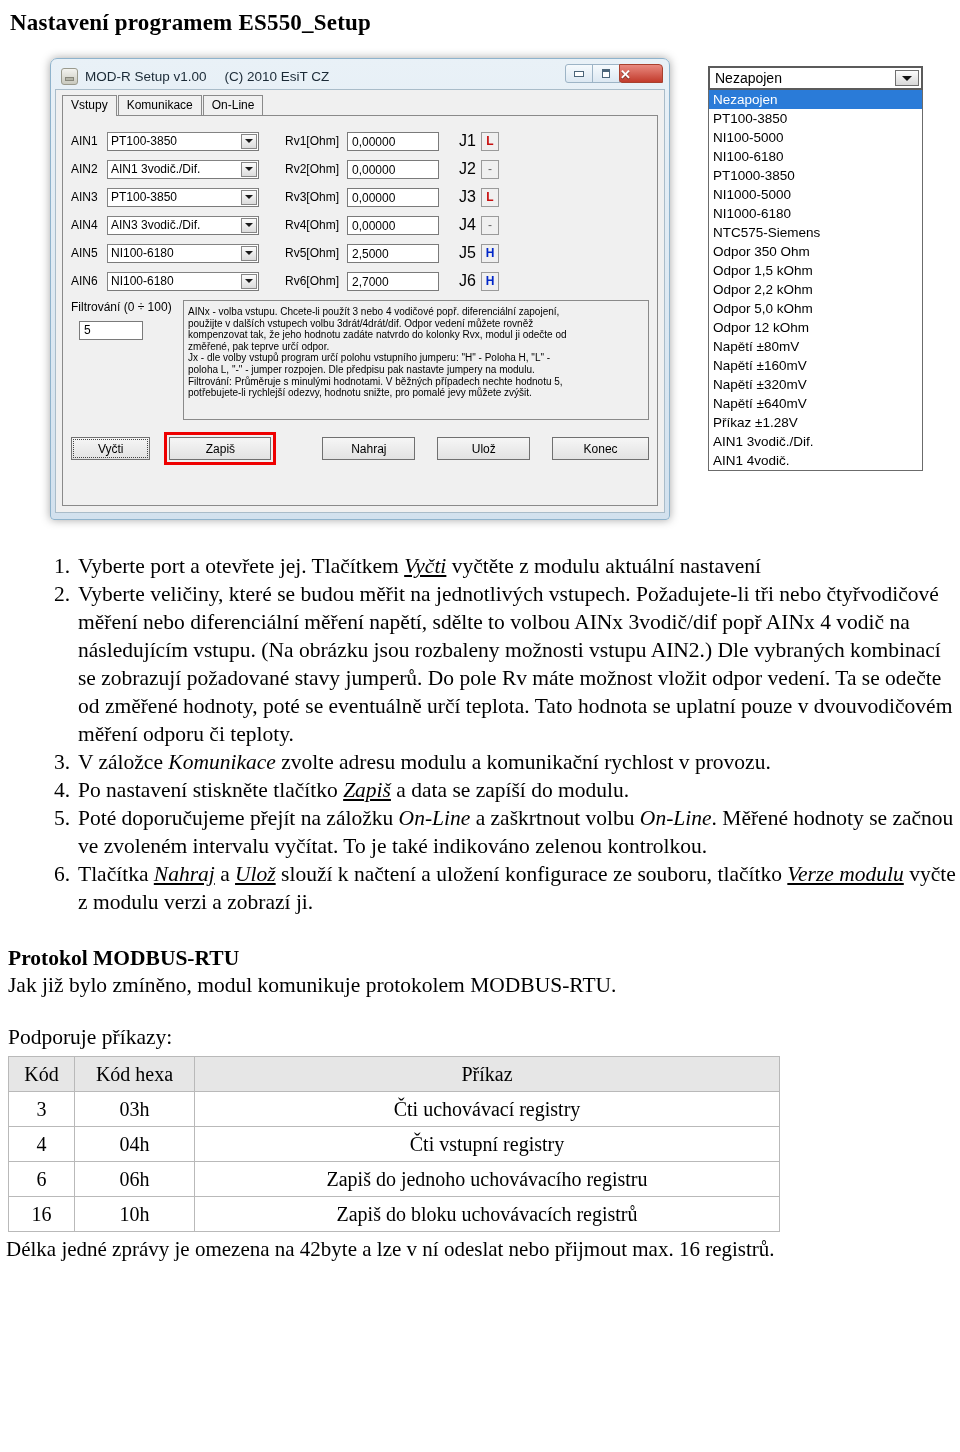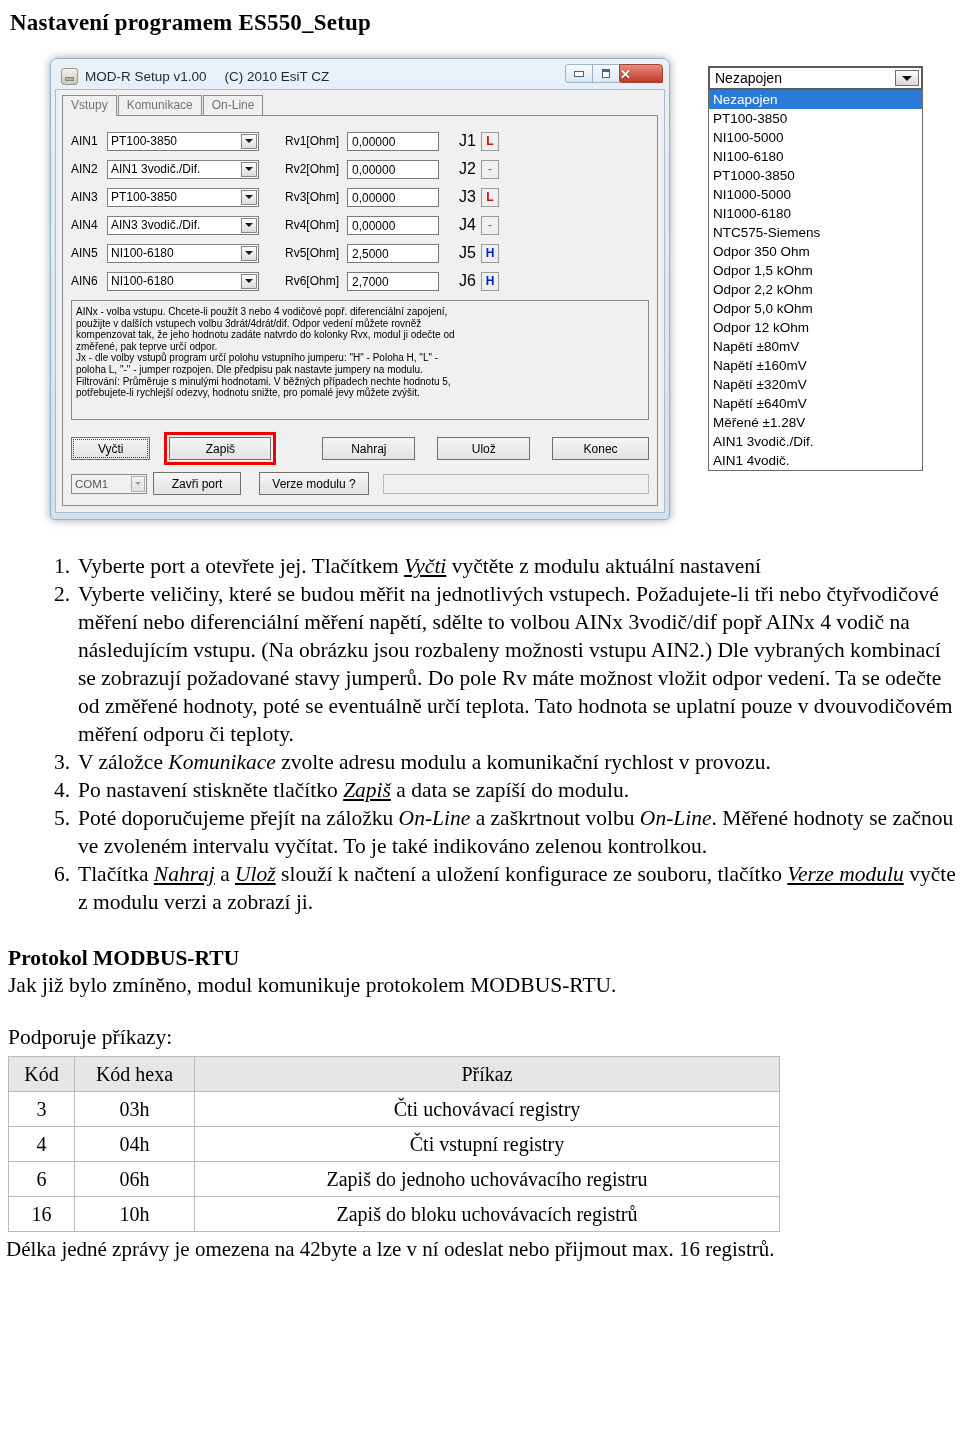--- a/index.html
+++ b/index.html
@@ -128,21 +128,21 @@
   }
   .tab {
     font-family: "Liberation Sans", sans-serif;
     font-size: 12px;
     padding: 2px 8px 2px 8px;
     border: 1px solid #8a8a8a;
     border-bottom: none;
     background: #f0f0f0;
     margin-right: 1px;
     line-height: 15px;
-    color:#737373;
+    color:#000000;
   }
   .tab.active { background:#f0f0f0; position:relative; top:1px; padding-bottom:3px; }
 
   
   .tabpage {
     border: 1px solid #8a8a8a;
     border-top: none;
     background: #f0f0f0;
     height: calc(100% - 21px);
     padding: 8px 8px 6px 8px;
@@ -522,20 +522,24 @@
             </span>
             <span class="rvlbl">Rv6[Ohm]</span>
             <span class="txtbox">2,7000</span>
             <span class="jlbl">J6</span>
             <span class="jbox j-H">H</span>
           </div>
 
         </div>
 
         <div class="lower">
+          <div class="filtbox">
+            <div class="filt-lbl">Filtrování (0 ÷ 100)</div>
+            <div class="filt-input">5</div>
+          </div>
           <div class="help">
             <p>AINx -  volba vstupu.  Chcete-li použít 3 nebo 4 vodičové popř. diferenciální zapojení,</p>
             <p>použijte v dalších vstupech volbu 3drát/4drát/dif.  Odpor vedení můžete rovněž</p>
             <p>kompenzovat tak, že jeho hodnotu zadáte natvrdo do kolonky Rvx, modul ji odečte od</p>
             <p>změřené, pak teprve  určí odpor.</p>
             <p>Jx - dle volby vstupů program určí polohu vstupního jumperu: "H" - Poloha H, "L" -</p>
             <p>poloha L, "-" - jumper rozpojen. Dle předpisu pak nastavte jumpery na modulu.</p>
             <p>Filtrování: Průměruje s minulými hodnotami. V běžných případech nechte hodnotu 5,</p>
             <p>potřebujete-li rychlejší odezvy, hodnotu snižte, pro pomalé jevy můžete zvýšit.</p>
           </div>
@@ -544,31 +548,20 @@
         <div class="btnbar">
           <div class="btn btn-vycti focus">Vyčti</div>
           <div class="highlight-wrap">
             <div class="btn btn-zapis">Zapiš</div>
           </div>
           <div class="btn btn-nahraj">Nahraj</div>
           <div class="btn btn-uloz">Ulož</div>
           <div class="btn btn-konec">Konec</div>
         </div>
 
-        <div class="statusbar">
-          <div class="com-combo">
-            <span>COM1</span>
-            <span class="arrow">
-                <i></i>
-              </span>
-          </div>
-          <div class="btn btn-zavri">Zavři port</div>
-          <div class="btn btn-verze">Verze modulu ?</div>
-          <div class="status-field"></div>
-        </div>
 
       </div>
     </div>
   </div>
 
   <div class="dd-wrap">
     <div class="dd-head">
       <span>Nezapojen</span>
       <span class="arrow">
           <i></i>
@@ -585,21 +578,21 @@
       <div class="dd-item">NTC575-Siemens</div>
       <div class="dd-item">Odpor 350 Ohm</div>
       <div class="dd-item">Odpor 1,5 kOhm</div>
       <div class="dd-item">Odpor 2,2 kOhm</div>
       <div class="dd-item">Odpor 5,0 kOhm</div>
       <div class="dd-item">Odpor 12 kOhm</div>
       <div class="dd-item">Napětí ±80mV</div>
       <div class="dd-item">Napětí ±160mV</div>
       <div class="dd-item">Napětí ±320mV</div>
       <div class="dd-item">Napětí ±640mV</div>
-      <div class="dd-item">Měřené ±1.28V</div>
+      <div class="dd-item">Příkaz ±1.28V</div>
       <div class="dd-item">AIN1 3vodič./Dif.</div>
       <div class="dd-item">AIN1 4vodič.</div>
     </div>
   </div>
 
 </div>
 
 <ol class="instructions">
   <li>Vyberte port a otevřete jej. Tlačítkem <i><u>Vyčti</u></i> vyčtěte z modulu aktuální nastavení</li>
   <li>Vyberte veličiny, které se budou měřit na jednotlivých vstupech. Požadujete-li tři nebo čtyřvodičové měření nebo diferenciální měření napětí, sdělte to volbou AINx 3vodič/dif popř AINx 4 vodič na následujícím vstupu. (Na obrázku jsou rozbaleny možnosti vstupu AIN2.) Dle vybraných kombinací se zobrazují požadované stavy jumperů. Do pole Rv máte možnost vložit odpor vedení. Ta se odečte od změřené hodnoty, poté se eventuálně určí teplota. Tato hodnota se uplatní pouze v dvouvodičovém měření odporu či teploty.</li>

